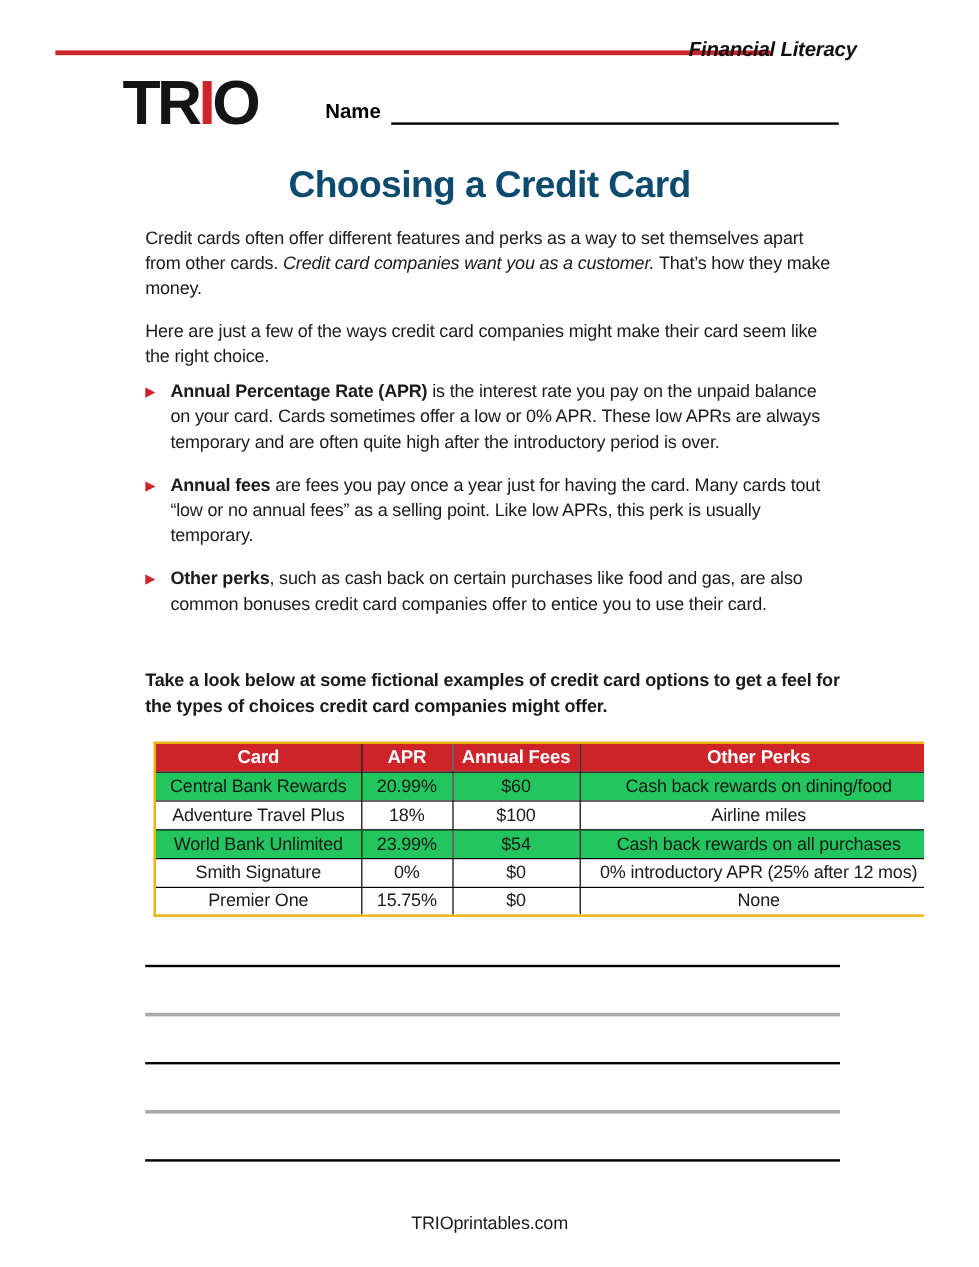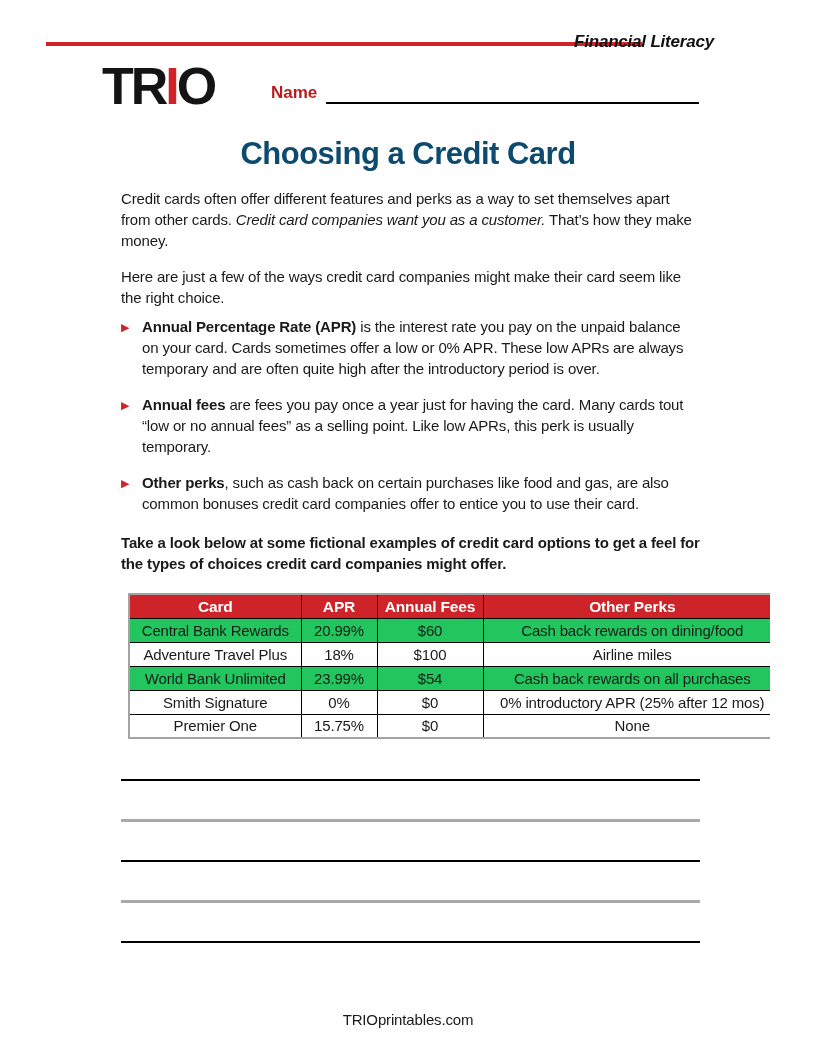--- a/index.html
+++ b/index.html
@@ -43,21 +43,21 @@
   .logo .logo-i { color: #ce2329; }
   .name-row {
     position: absolute;
     top: 82px; left: 225px; right: 71px;
     display: flex;
     align-items: flex-end;
   }
   .name-label {
     font-size: 17px;
     font-weight: bold;
-    color: #b91c1c;
+    color: #000000;
     padding-bottom: 1px;
   }
   .name-line {
     flex: 1;
     margin-left: 9px;
     height: 22px;
     border-bottom: 2px solid #000000;
   }
 
   
@@ -92,21 +92,21 @@
     position: absolute;
     left: 0; top: 1px;
     font-size: 11px;
     color: #ce2329;
   }
   .b { font-weight: bold; }
   .it { font-style: italic; }
 
   .table-intro {
     font-weight: bold;
-    margin-top: 18px;
+    margin-top: 43px;
     margin-bottom: 19px;
   }
 
   
   table.cards {
     border-collapse: collapse;
     margin-left: 7px;
     width: 653px;
     table-layout: fixed;
   }
@@ -114,21 +114,21 @@
     border: 1px solid #000000;
     height: 24px;
     text-align: center;
     vertical-align: middle;
     padding: 0 4px;
     font-size: 15px;
     letter-spacing: -0.15px;
     overflow: hidden;
     white-space: nowrap;
   }
-  table.cards { border: 2px solid #a3a3a3; }
+  table.cards { border: 2px solid #eab308; }
   table.cards th {
     background: #ce2329;
     color: #ffffff;
     font-weight: bold;
     font-size: 15.5px;
   }
   .col-card  { width: 172px; }
   .col-apr   { width: 76px; }
   .col-fees  { width: 106px; }
   .col-perks { width: 299px; }

